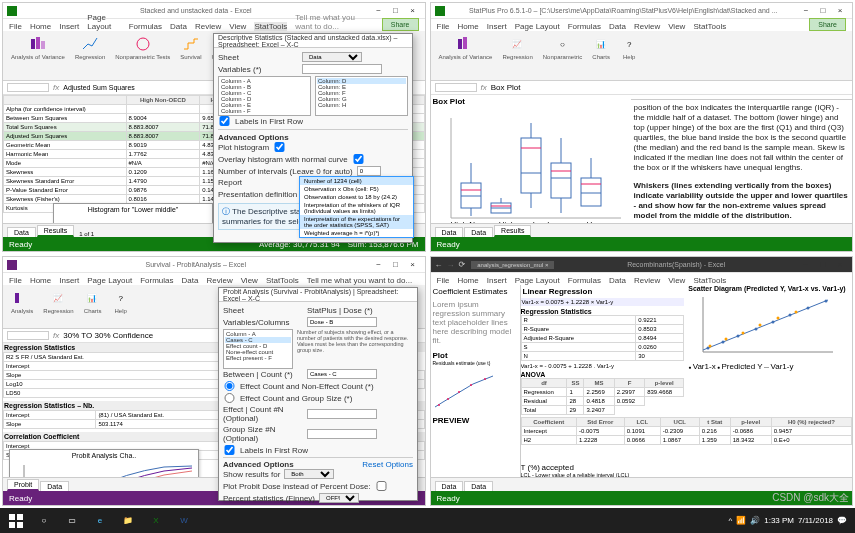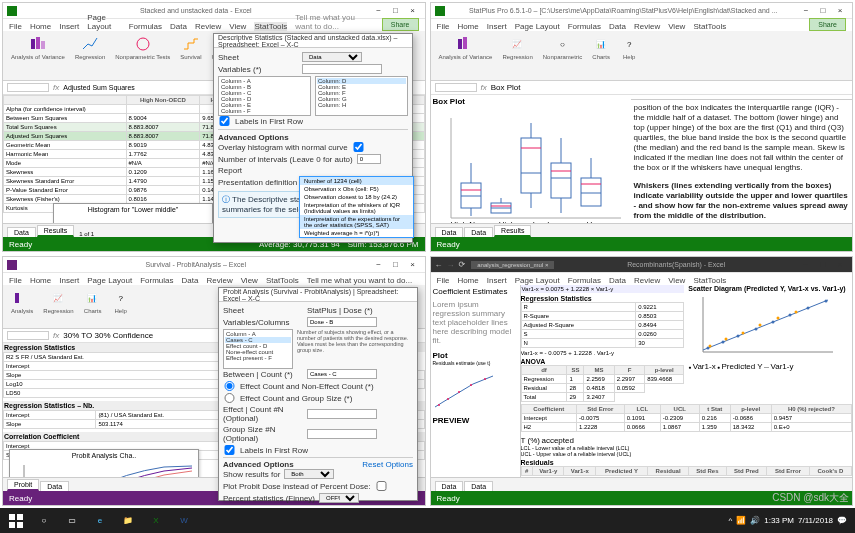--- a/index.html
+++ b/index.html
@@ -324,20 +324,24 @@
               <div>Column: H</div>
         </div>
       </div>
       <div class="drow">
             <input type="checkbox" checked="" style="">
             <span>Labels in First Row</span>
           </div>
       <div style="border-top:1px solid #ccc;margin:3px 0"></div>
       <div style="font-weight:bold">Advanced Options</div>
       <div class="drow">
+            <span>Plot histogram</span>
+            <input type="checkbox" checked="" style="">
+          </div>
+      <div class="drow">
             <span>Overlay histogram with normal curve</span>
             <input type="checkbox" checked="" style="">
           </div>
       <div class="drow">
             <span>Number of intervals (Leave 0 for auto)</span>
             <input value="0" style="width: 24px;">
           </div>
       <div class="drow">
             <span>Report</span>
           </div>
@@ -465,21 +469,21 @@
       </div>
 
     </div>
     <div style="flex:1;display:flex;flex-direction:column">
       <div class="sidepanel" style="width:100%;height:52px;border-left:none;border-bottom:1px solid #ccc">
         <div style="font-weight:bold">Chart Area</div>
 
       </div>
       <div class="textcol">
         <p>position of the box indicates the interquartile range (IQR) - the middle half of a dataset. The bottom (lower hinge) and top (upper hinge) of the box are the first (Q1) and third (Q3) quartiles, the blue band inside the box is the second quartile (the median) and the red band is the sample mean. Skew is indicated if the median line does not fall within the center of the box or if the whiskers have unequal lengths.</p><br>
-        <p><b>Whiskers (lines extending vertically from the boxes) indicate variability outside the upper and lower quartiles - and show how far the non-extreme values spread away from the middle of the distribution.</b></p><br>
+        <p><b>Whiskers (lines extending vertically from the boxes) indicate variability outside the upper and lower quartiles - and show how far the non-extreme values spread model from the middle of the distribution.</b></p><br>
         
         
       </div>
     </div>
   </div>
   <div class="tabs">
         <span class="tab">Data</span>
         <span class="tab">Data</span>
         <span class="tab" style="border-bottom:2px solid #107c10">Results</span>
       </div>
@@ -721,20 +725,21 @@
               <circle cx="26" cy="20" r="1"></circle>
               <circle cx="38" cy="13" r="1"></circle>
               <circle cx="52" cy="7" r="1"></circle>
             </g>
           </svg>
       <div style="font-weight:bold;margin-top:4px">PREVIEW</div>
     </div>
     <div class="sheet">
       <div style="display:flex">
         <div style="flex:1">
+          <div style="font-weight:bold;font-size:8px;padding:2px">Linear Regression</div>
           <div style="font-size:6px;background:#eef;padding:1px">Var1-x = 0.0075 + 1.2228 × Var1-y</div>
           <div style="font-weight:bold;font-size:7px;margin-top:2px">Regression Statistics</div>
           <table>
             <tbody>
                   <tr>
                     <td>R</td>
                     <td>0.9221</td>
                   </tr>
             <tr>
                     <td>R-Square</td>
@@ -838,21 +843,21 @@
                 <td>H2</td>
                 <td>1.2228</td>
                 <td>0.0666</td>
                 <td>1.0867</td>
                 <td>1.359</td>
                 <td>18.3432</td>
                 <td>0.E+0</td>
               </tr>
       </tbody>
           </table>
-      <div style="font-size:5.5px;margin-top:4px"><span>T (%)</span> <span>accepted</span></div>
+      <div style="font-size:5.5px;margin-top:18px"><span>T (%)</span> <span>accepted</span></div>
       <div style="font-size:5.5px">LCL - Lower value of a reliable interval (LCL)</div>
       <div style="font-size:5.5px">UCL - Upper value of a reliable interval (UCL)</div>
       <div style="font-weight:bold;font-size:7px;margin-top:2px">Residuals</div>
       <table>
         <tbody>
               <tr>
                 <th>#</th>
                 <th>Var1-y</th>
                 <th>Var1-x</th>
                 <th>Predicted Y</th>

